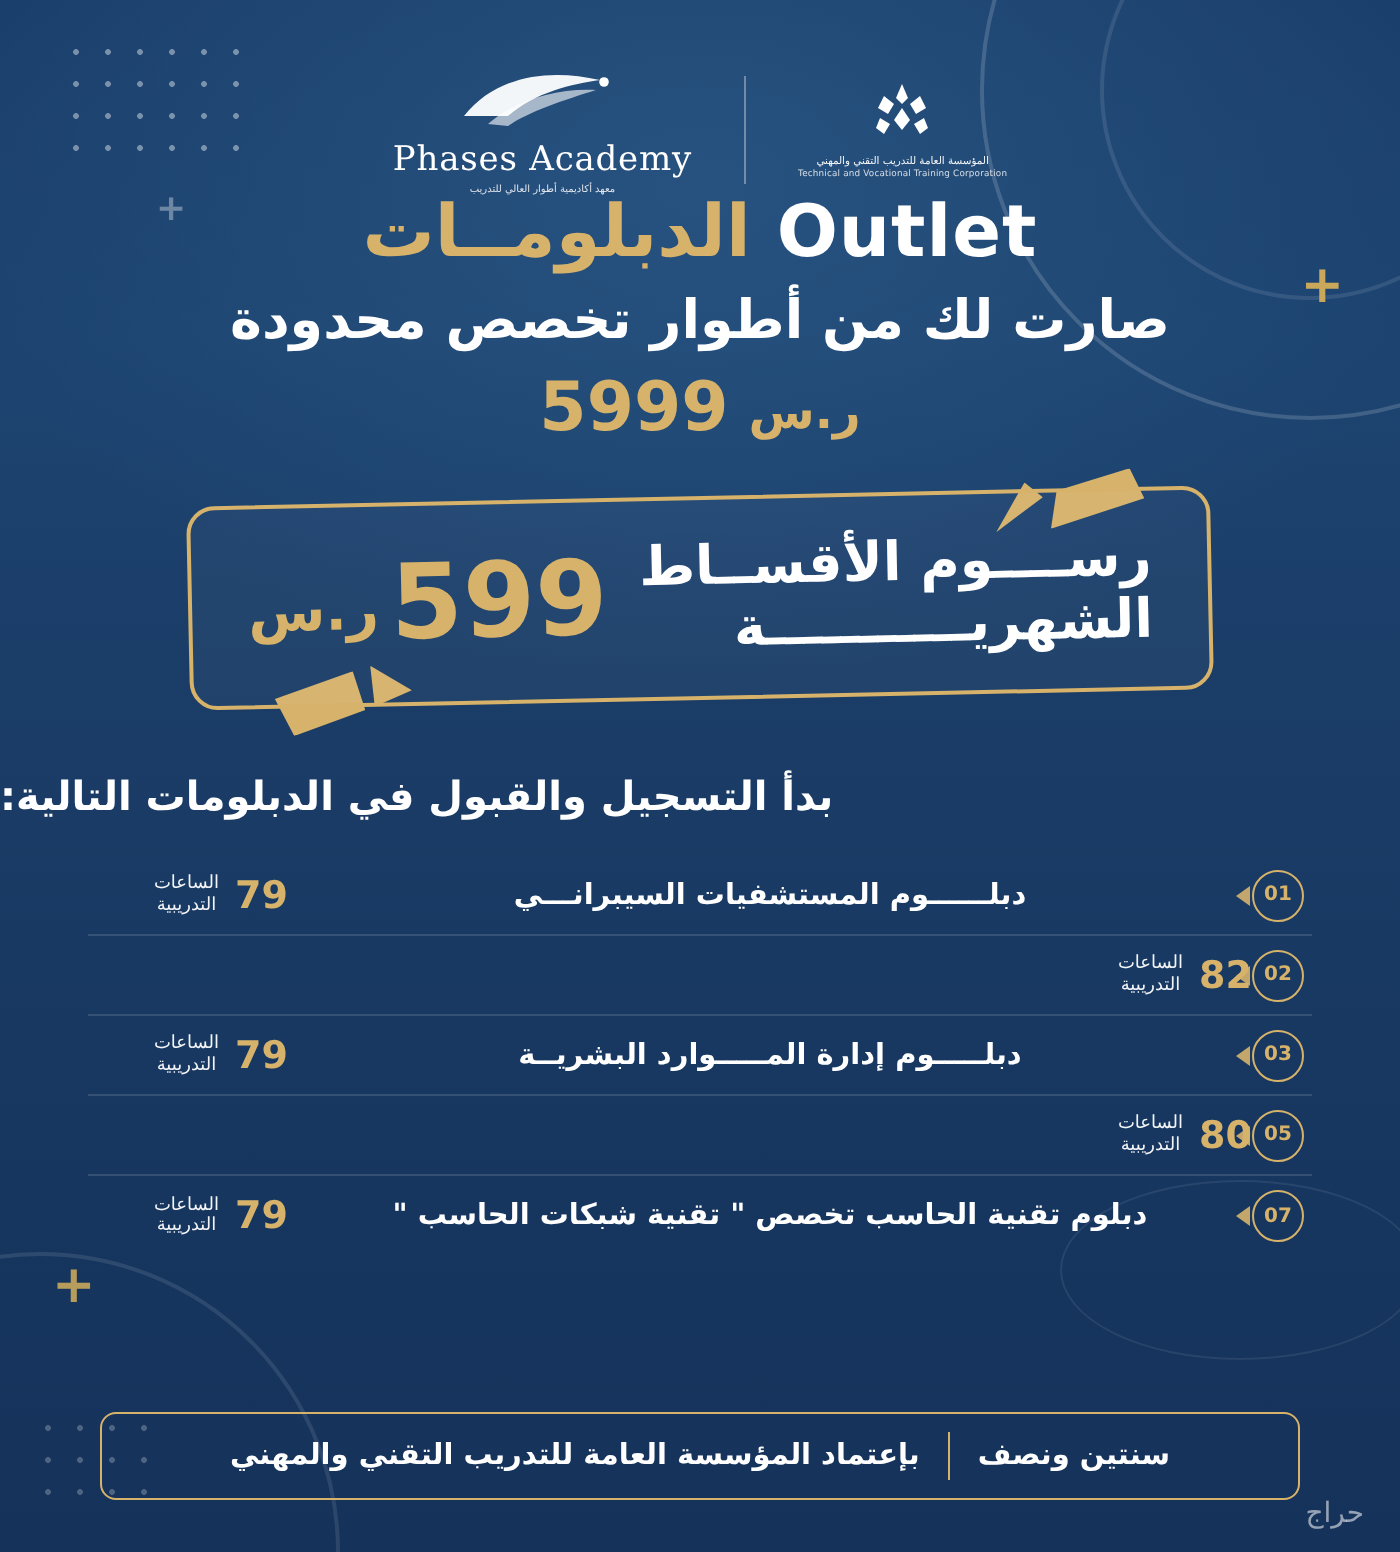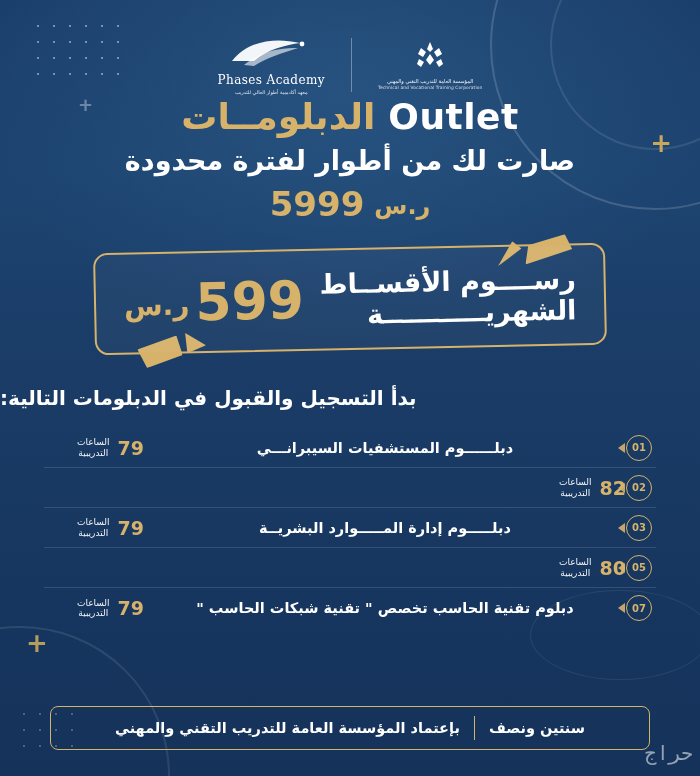--- a/index.html
+++ b/index.html
@@ -86,21 +86,21 @@
   .tvtc-mark svg { display: block; }
   .tvtc-text-ar { font-size: 5.2px; letter-spacing: .2px; opacity: .95; }
   .tvtc-text-en { font-size: 4.4px; opacity: .8; margin-top: 1px; letter-spacing: .1px; }
   .divider-v {
     width: 1px; height: 54px;
     background: rgba(255,255,255,.35);
   }
   .phases-mark { width: 86px; height: 36px; }
   .phases-name {
     font-family: "DejaVu Serif", "Liberation Serif", serif;
-    font-size: 12px; letter-spacing: .4px; margin-top: 2px;
+    font-size: 17px; letter-spacing: .4px; margin-top: 2px;
   }
   .phases-sub { font-size: 5px; opacity: .85; margin-top: 2px; }
 
   
   .headline { text-align: center; }
   .h-line1 {
     font-size: 36px; font-weight: 700; color: #fff;
     letter-spacing: .5px;
   }
   .h-line1 .gold { color: #d6b26b; }
@@ -237,24 +237,24 @@
     width: 600px; height: 44px;
     border: 1.5px solid #d6b26b;
     border-radius: 8px;
     display: flex; align-items: center; justify-content: center;
     gap: 14px;
     color: #fff; font-weight: 700; font-size: 14.5px;
   }
   .footer .sep { width: 1px; height: 24px; background: #d6b26b; }
   .brandmark {
     position: absolute;
-    right: 7px; bottom: 10px;
+    right: 18px; bottom: 10px;
     color: rgba(255,255,255,.55);
-    font-size: 20px;
-    font-family: Liberation Mono, monospace;
+    font-size: 14px;
+    font-family: Liberation Serif, serif;
     letter-spacing: 1px;
   }
 </style>
 </head>
 <body>
 
 <div class="poster">
 
   <div class="deco arc-tr"></div>
   <div class="deco arc-tr2"></div>
@@ -297,21 +297,21 @@
       <div class="phases-name">Phases Academy</div>
       <div class="phases-sub">معهد أكاديمية أطوار العالي للتدريب</div>
     </div>
   </div>
 
   <div class="headline">
     <div class="h-line1">
       <span class="white">Outlet</span>
       <span class="gold">الدبلومــات</span>
     </div>
-    <div class="h-line2">صارت لك من أطوار لفترة محدودة</div>
+    <div class="h-line2">صارت لك من أطوار تخصص محدودة</div>
     <div class="h-line3">
       <span class="riyal">ر.س</span>
       <span class="price">5999</span>
     </div>
   </div>
 
   <div class="ribbon-wrap">
     <div class="tail tail-tr"></div>
     <div class="tail tail-tr2"></div>
     <div class="tail tail-bl"></div>

